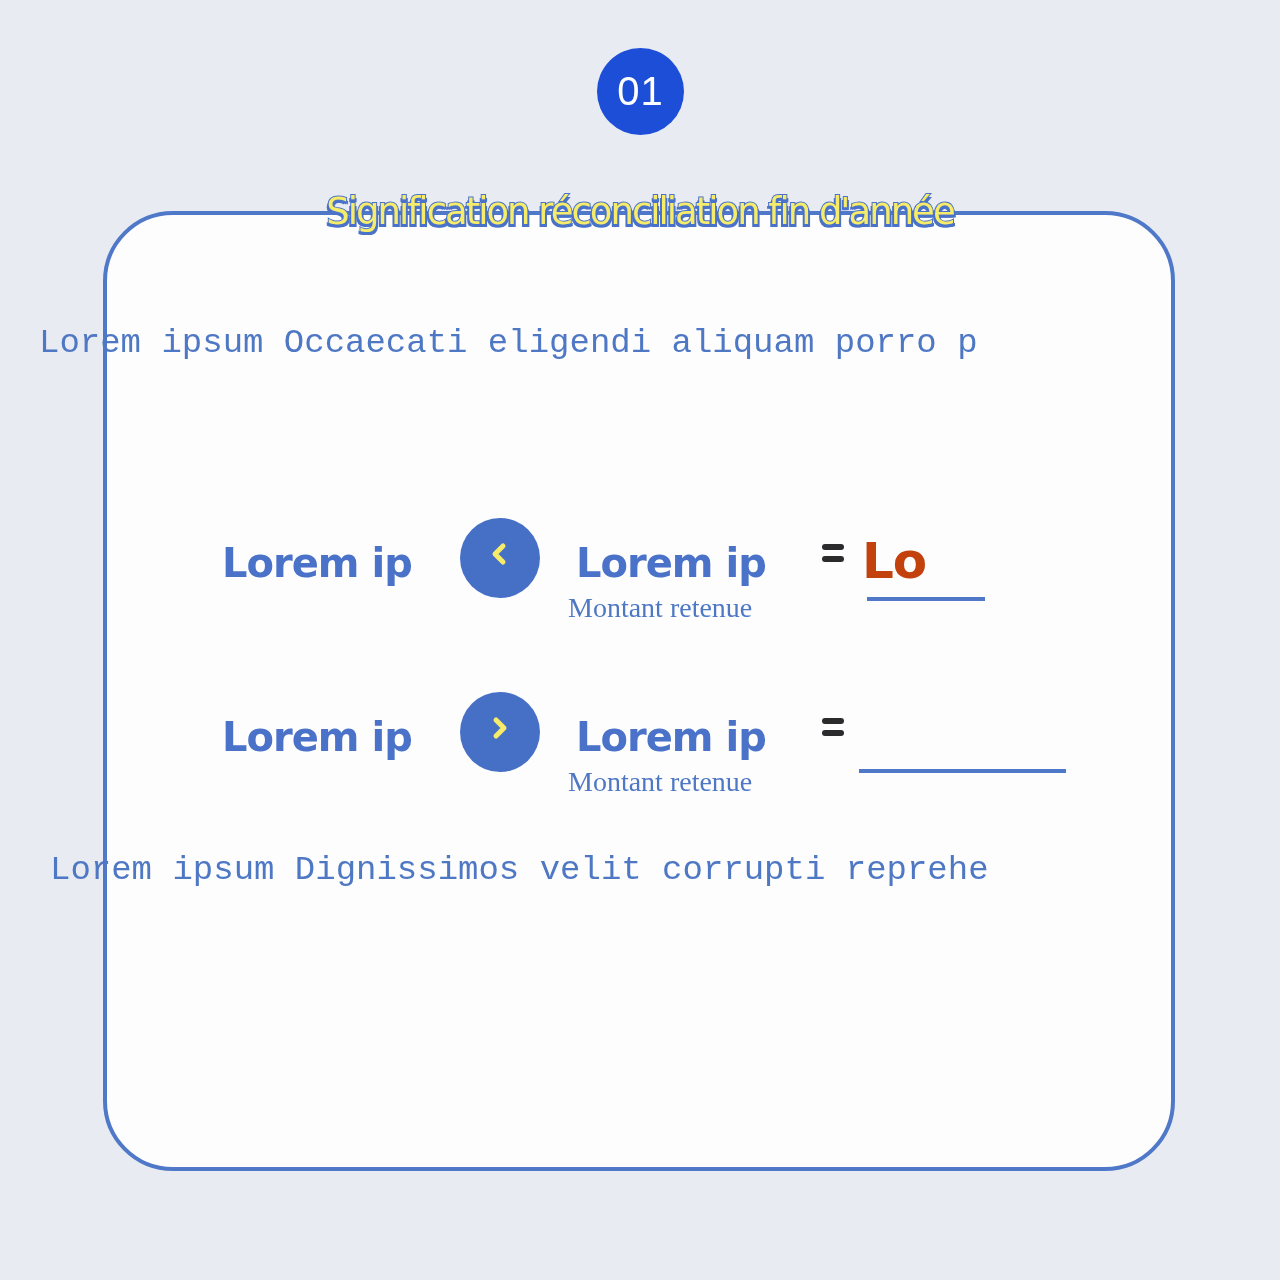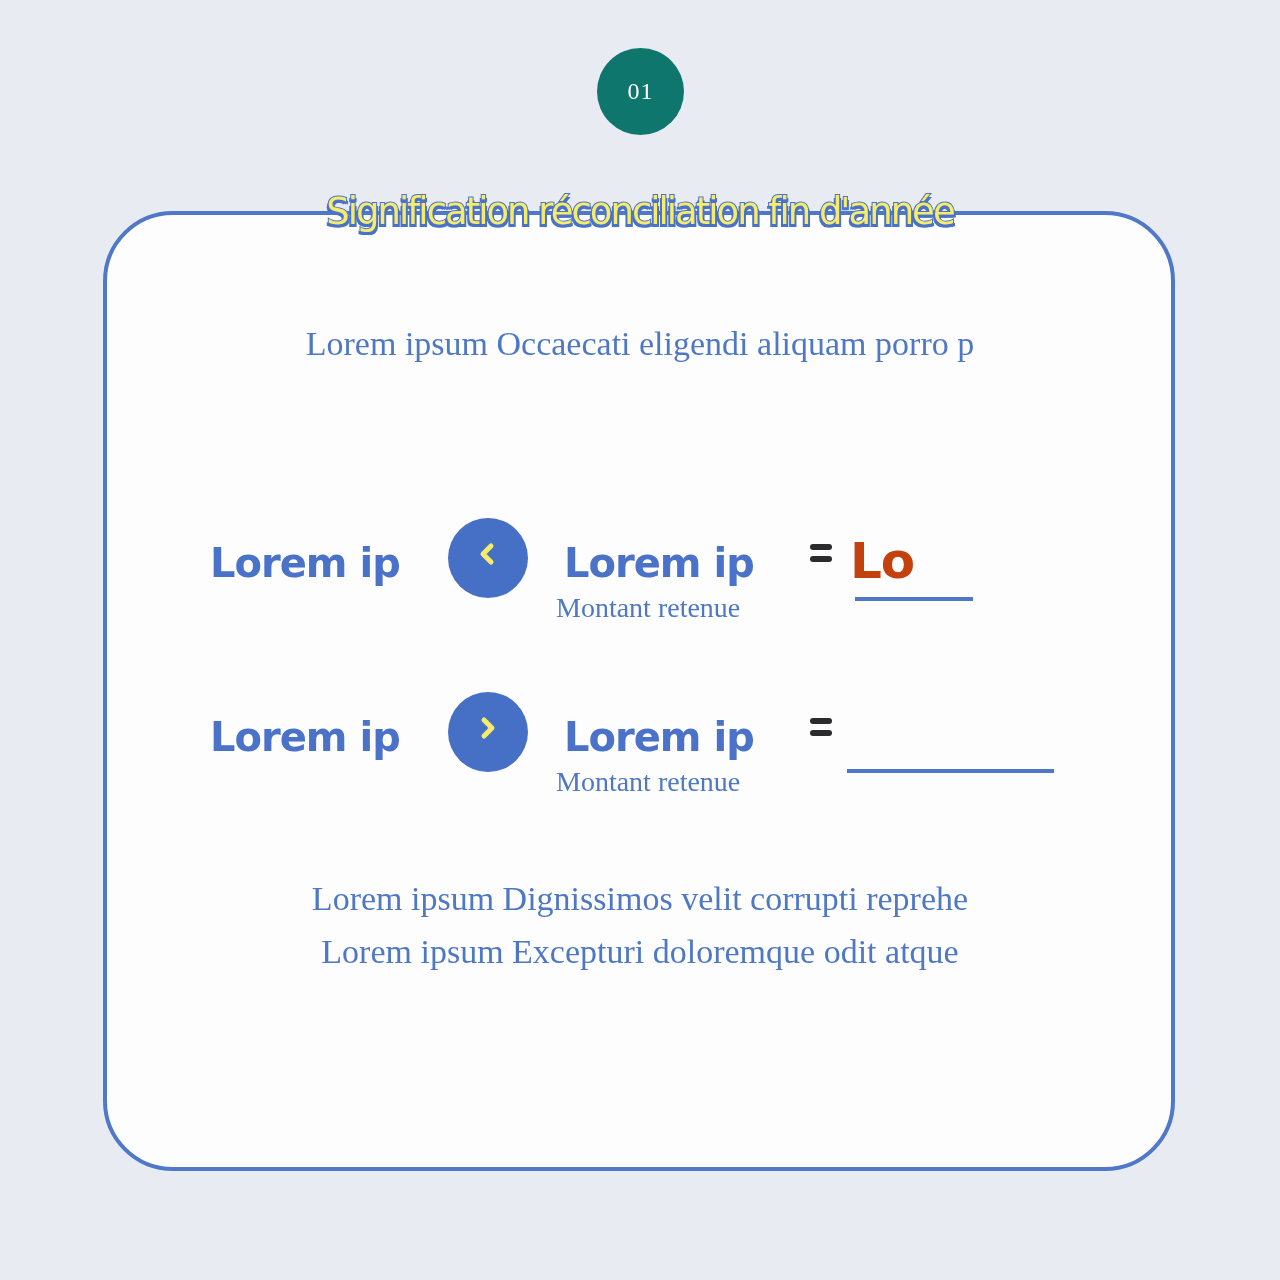--- a/index.html
+++ b/index.html
@@ -6,24 +6,24 @@
     body {
       width: 1280px; height: 1280px;
       background: #e9ebf3;
       position: relative;
       overflow: hidden;
       font-family: "DejaVu Sans", sans-serif;
     }
     .step-badge {
       position: absolute; left: 597px; top: 48px;
       width: 87px; height: 87px; border-radius: 50%;
-      background: #0f766e;
-      color: #ffffff; font-size: 24px; font-weight: 500;
+      background: #1d4ed8;
+      color: #ffffff; font-size: 40px; font-weight: 500;
       display: flex; align-items: center; justify-content: center;
-      font-family: Liberation Serif, serif;
+      font-family: Liberation Sans, sans-serif;
       letter-spacing: 1px;
     }
     .card {
       position: absolute; left: 103px; top: 211px;
       width: 1064px; height: 952px;
       border: 4px solid #4f79c8;
       border-radius: 70px;
       background: #fdfdfe;
     }
     .card-title {
@@ -34,29 +34,29 @@
       font-size: 37px;
       letter-spacing: -2px;
       color: #f7ec6a;
       -webkit-text-stroke: 2px #4a72c8;
       text-shadow: 0 3px 0 #4a72c8, 2px 3px 0 #4a72c8, -2px 3px 0 #4a72c8;
       paint-order: stroke fill;
       z-index: 2;
     }
     .para {
       position: absolute; left: 0; right: 0;
-      text-align: center;
       color: #4f78c4;
-      font-family: Liberation Serif, serif;
+      font-family: Liberation Mono, monospace;
       font-size: 34px;
       line-height: 53px;
+      padding-left: 39px;
     }
     .para-top { top: 317px; }
-    .para-bottom { top: 872px; }
-    .row { position: absolute; left: 0; width: 1027px; height: 120px; }
+    .para-bottom { top: 844px; margin-left: 11px; }
+    .row { position: absolute; left: 12px; width: 1027px; height: 120px; }
     .row-1 { top: 510px; }
     .row-2 { top: 684px; }
     .term {
       position: absolute;
       font-family: "DejaVu Sans", sans-serif;
       font-weight: 900;
       color: #4a72c8;
       font-size: 40px;
       letter-spacing: -1px;
       white-space: nowrap;
@@ -140,14 +140,13 @@
   <div class="sub-label">Montant retenue</div>
   <div class="equals">
       <span></span>
       <span></span>
     </div>
   <div class="underline"></div>
 </div>
 
 <div class="para para-bottom">
   <div>Lorem ipsum Dignissimos velit corrupti reprehe</div>
-  <div>Lorem ipsum Excepturi doloremque odit atque</div>
 </div>
 
 </body></html>

